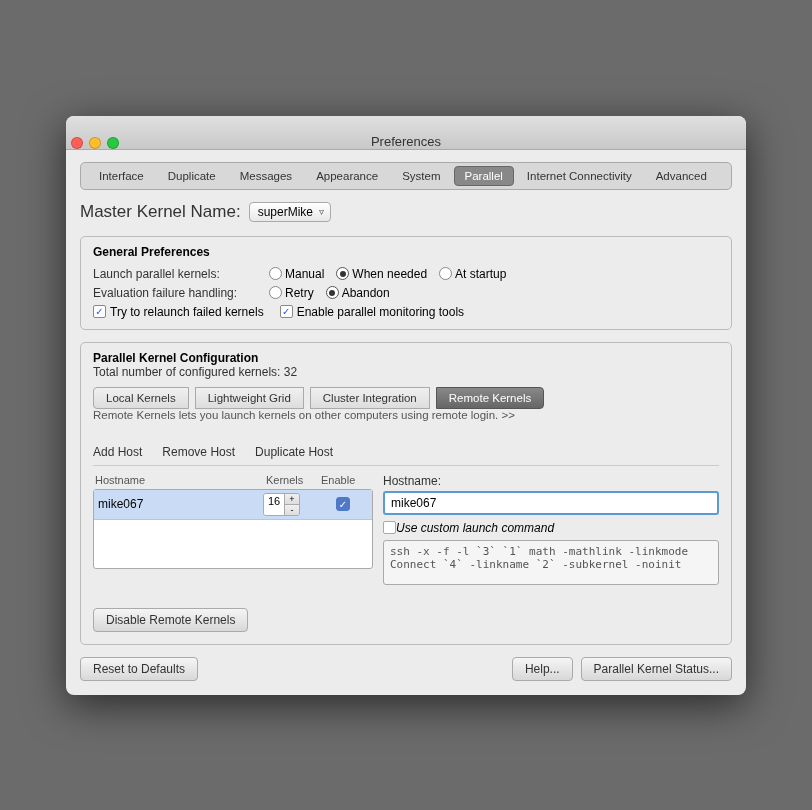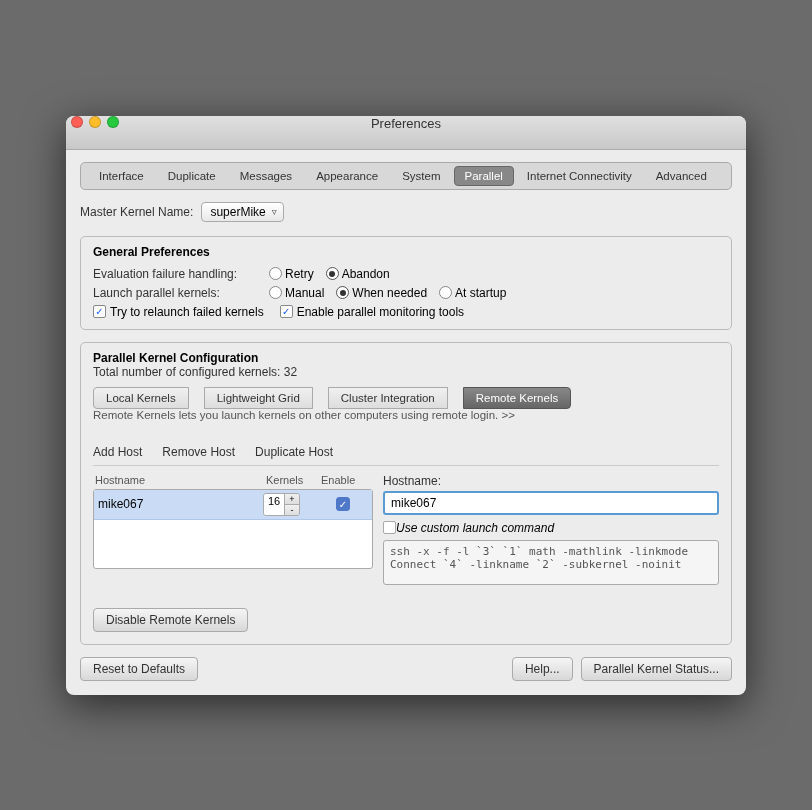--- a/index.html
+++ b/index.html
@@ -17,21 +17,21 @@
       width: 680px;
       background: #ececec;
       border-radius: 8px;
       box-shadow: 0 10px 40px rgba(0,0,0,0.6);
       overflow: hidden;
     }
     .titlebar {
       background: linear-gradient(to bottom, #e0e0e0, #c8c8c8);
       height: 34px;
       display: flex;
-      align-items: flex-start;
+      align-items: flex-end;
       padding: 0 5px;
       border-bottom: 1px solid #aaa;
       position: relative;
     }
     .titlebar-buttons {
       display: flex;
       gap: 6px;
     }
     .tb-btn {
       width: 12px;
@@ -79,21 +79,21 @@
       border: 1px solid #666;
     }
     
     .master-kernel-row {
       display: flex;
       align-items: center;
       margin-bottom: 14px;
       gap: 8px;
     }
     .master-kernel-label {
-      font-size: 12px;
+      font-size: 17px;
       color: #333;
     }
     .kernel-dropdown {
       display: inline-flex;
       align-items: center;
       background: linear-gradient(to bottom, #fff, #e8e8e8);
       border: 1px solid #aaa;
       border-radius: 4px;
       padding: 2px 6px 2px 8px;
       font-size: 12px;
@@ -197,21 +197,21 @@
       font-size: 12px;
     }
     .config-subtitle {
       font-size: 12px;
       color: #333;
       margin-bottom: 8px;
     }
     
     .inner-tabs-bar {
       display: flex;
-      gap: 16px;
+      gap: 7px;
       margin-bottom: 0;
     }
     .inner-tab {
       padding: 4px 12px;
       border: 1px solid #aaa;
       font-size: 11.5px;
       cursor: pointer;
       background: linear-gradient(to bottom, #f0f0f0, #ddd);
       color: #333;
     }
@@ -419,47 +419,47 @@
       <div class="kernel-dropdown">
         <span>superMike</span>
         <span class="kernel-dropdown-arrow">▿</span>
       </div>
     </div>
 
     <div class="section">
       <div class="section-title">General Preferences</div>
 
       <div class="pref-row">
+        <span class="pref-label">Launch parallel kernels:</span>
+        <div class="radio-group">
+          <div class="radio-item">
+            <div class="radio-circle"></div>
+            <span>Manual</span>
+          </div>
+          <div class="radio-item">
+            <div class="radio-circle selected"></div>
+            <span>When needed</span>
+          </div>
+          <div class="radio-item">
+            <div class="radio-circle"></div>
+            <span>At startup</span>
+          </div>
+        </div>
+      </div>
+
+      <div class="pref-row">
         <span class="pref-label">Evaluation failure handling:</span>
         <div class="radio-group">
           <div class="radio-item">
             <div class="radio-circle"></div>
             <span>Retry</span>
           </div>
           <div class="radio-item">
             <div class="radio-circle selected"></div>
             <span>Abandon</span>
-          </div>
-        </div>
-      </div>
-
-      <div class="pref-row">
-        <span class="pref-label">Launch parallel kernels:</span>
-        <div class="radio-group">
-          <div class="radio-item">
-            <div class="radio-circle"></div>
-            <span>Manual</span>
-          </div>
-          <div class="radio-item">
-            <div class="radio-circle selected"></div>
-            <span>When needed</span>
-          </div>
-          <div class="radio-item">
-            <div class="radio-circle"></div>
-            <span>At startup</span>
           </div>
         </div>
       </div>
 
       <div class="checkbox-row">
         <div class="checkbox-item">
           <div class="checkbox-box">✓</div>
           <span>Try to relaunch failed kernels</span>
         </div>
         <div class="checkbox-item">

